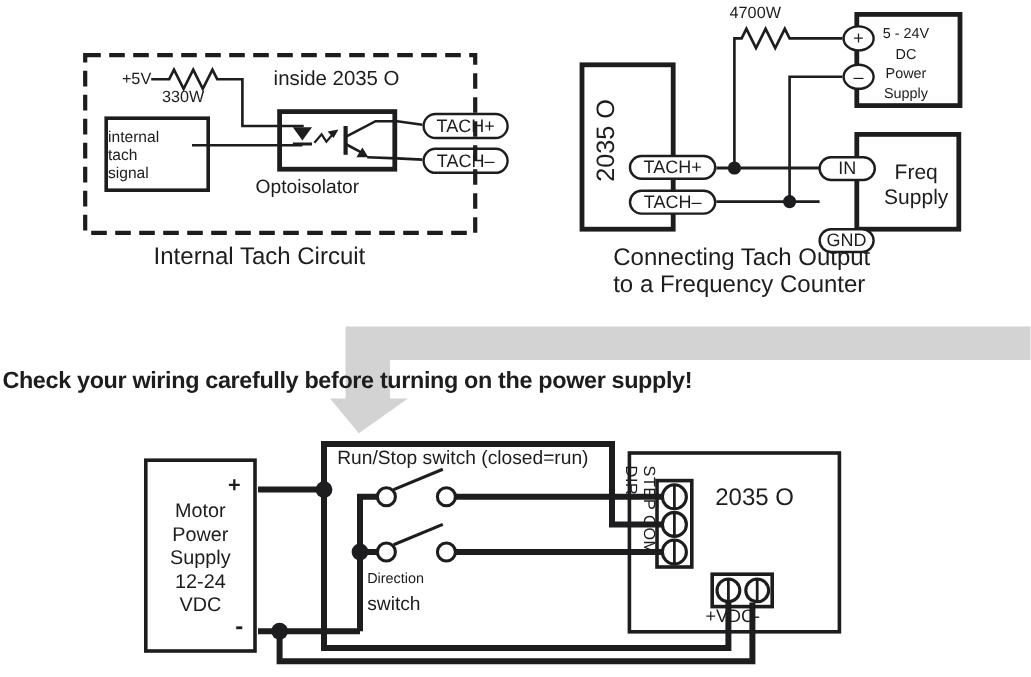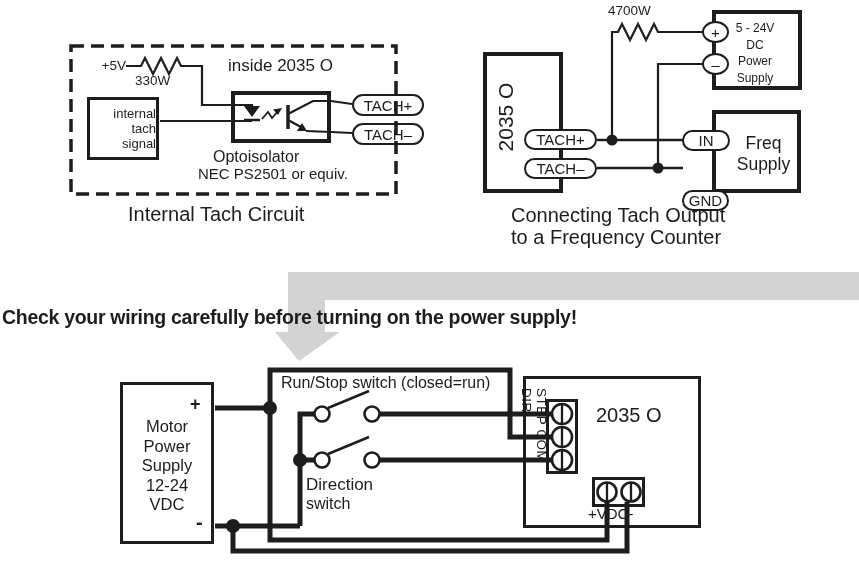--- a/index.html
+++ b/index.html
@@ -29,29 +29,28 @@
   <svg class="layer z1" viewBox="0 0 859 564">
     <polygon points="859,272 288,272 288,332 275,332 299,361 340,332 325,332 325,300 859,300" fill="#d3d3d3"></polygon>
   </svg>
 
   <div class="warn">Check your wiring carefully before turning on the power supply!</div>
 
   <div class="abs z3" style="left:92px;top:58px;width:34px;text-align:right;font-size:13.5px;">+5V</div>
   <div class="abs z3 ctr" style="left:135px;top:73px;width:48px;font-size:13.5px;">330W</div>
   <div class="abs z3 ctr" style="left:228px;top:56px;width:132px;font-size:17px;">inside 2035 O</div>
 
-  <div class="box z3" style="left:87px;top:97px;width:72px;height:63px;padding-top:6px;font-size:13px;line-height:15px;text-align:right;">
+  <div class="box z3" style="left:87px;top:97px;width:88px;height:63px;padding-top:6px;font-size:13px;line-height:15px;text-align:left;">
     <div>internal</div>
     <div>tach</div>
     <div>signal</div>
   </div>
 
   <div class="box thick z3" style="left:231px;top:91px;width:100px;height:52px;"></div>
   <div class="abs z3 ctr" style="left:213px;top:148px;width:140px;font-size:16px;">Optoisolator</div>
-  <div class="abs z3 ctr" style="left:198px;top:165px;width:170px;font-size:15px;">NEC PS2501 or equiv.</div>
 
   <div class="pill" style="left:352px;top:94px;width:72px;height:22px;">TACH+</div>
   <div class="pill" style="left:352px;top:123px;width:72px;height:22px;">TACH–</div>
 
   <div class="abs z3 ctr" style="left:128px;top:203px;width:210px;font-size:20px;">Internal Tach Circuit</div>
 
   <div class="box thick z3" style="left:483px;top:52px;width:80px;height:141px;"></div>
   <div class="vtext z3" style="left:441px;top:105px;width:130px;height:24px;transform:rotate(-90deg);font-size:21px;">2035 O</div>
 
   <div class="pill" style="left:524px;top:129px;width:73px;height:21px;">TACH+</div>
@@ -82,21 +81,21 @@
     <div>Motor</div>
     <div>Power</div>
     <div>Supply</div>
     <div>12-24</div>
     <div>VDC</div>
   </div>
   <div class="abs z3" style="left:190px;top:394px;font-size:18px;font-weight:bold;">+</div>
   <div class="abs z3" style="left:196px;top:511px;font-size:20px;font-weight:bold;">-</div>
 
   <div class="abs z3" style="left:281px;top:374px;font-size:16px;">Run/Stop switch (closed=run)</div>
-  <div class="abs z3 ctr" style="left:306px;top:475px;width:100px;font-size:17px;">Direction</div>
+  <div class="abs z3 ctr" style="left:306px;top:475px;width:100px;font-size:12px;">Direction</div>
   <div class="abs z3 ctr" style="left:306px;top:495px;width:100px;font-size:16px;">switch</div>
 
   <div class="box z3" style="left:523px;top:376px;width:178px;height:152px;border-width:3.5px;"></div>
   <div class="abs z3 ctr" style="left:596px;top:404px;width:90px;font-size:20px;">2035 O</div>
   <div class="vtext z3" style="left:484px;top:430px;width:100px;height:16px;transform:rotate(90deg);font-size:13.5px;letter-spacing:0.5px;">STEP COM DIR</div>
   <div class="box z3" style="left:546px;top:399px;width:32px;height:75px;"></div>
   <div class="box z3" style="left:592px;top:477px;width:53px;height:30px;"></div>
   <div class="abs z3 ctr" style="left:588px;top:505px;width:60px;font-size:15px;">+VDC-</div>
 
   <svg class="layer z5" viewBox="0 0 859 564" stroke="#1d1c1e" fill="none" stroke-linecap="butt">

